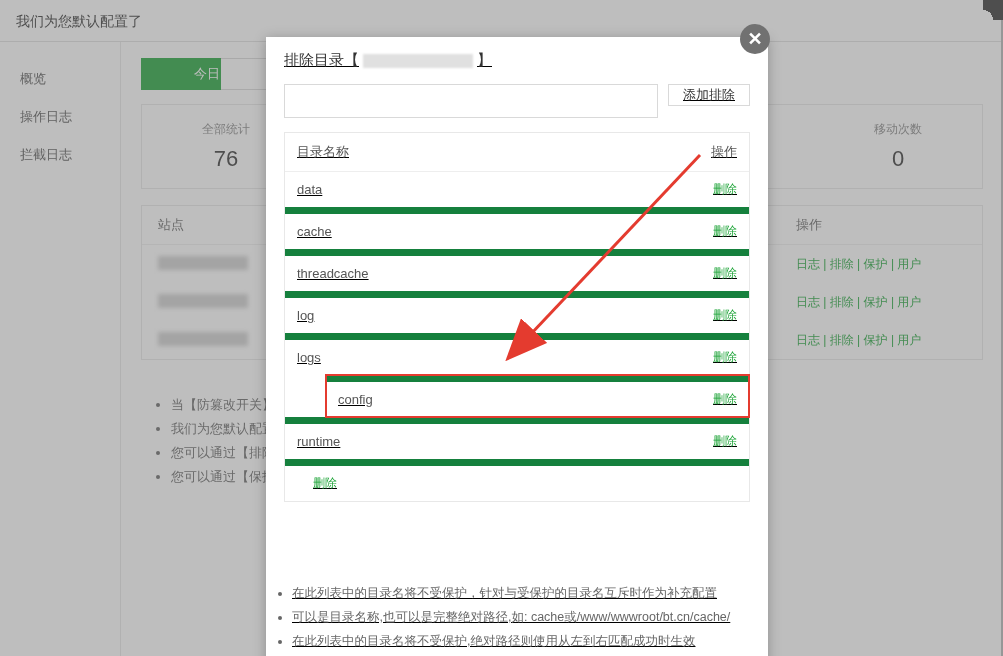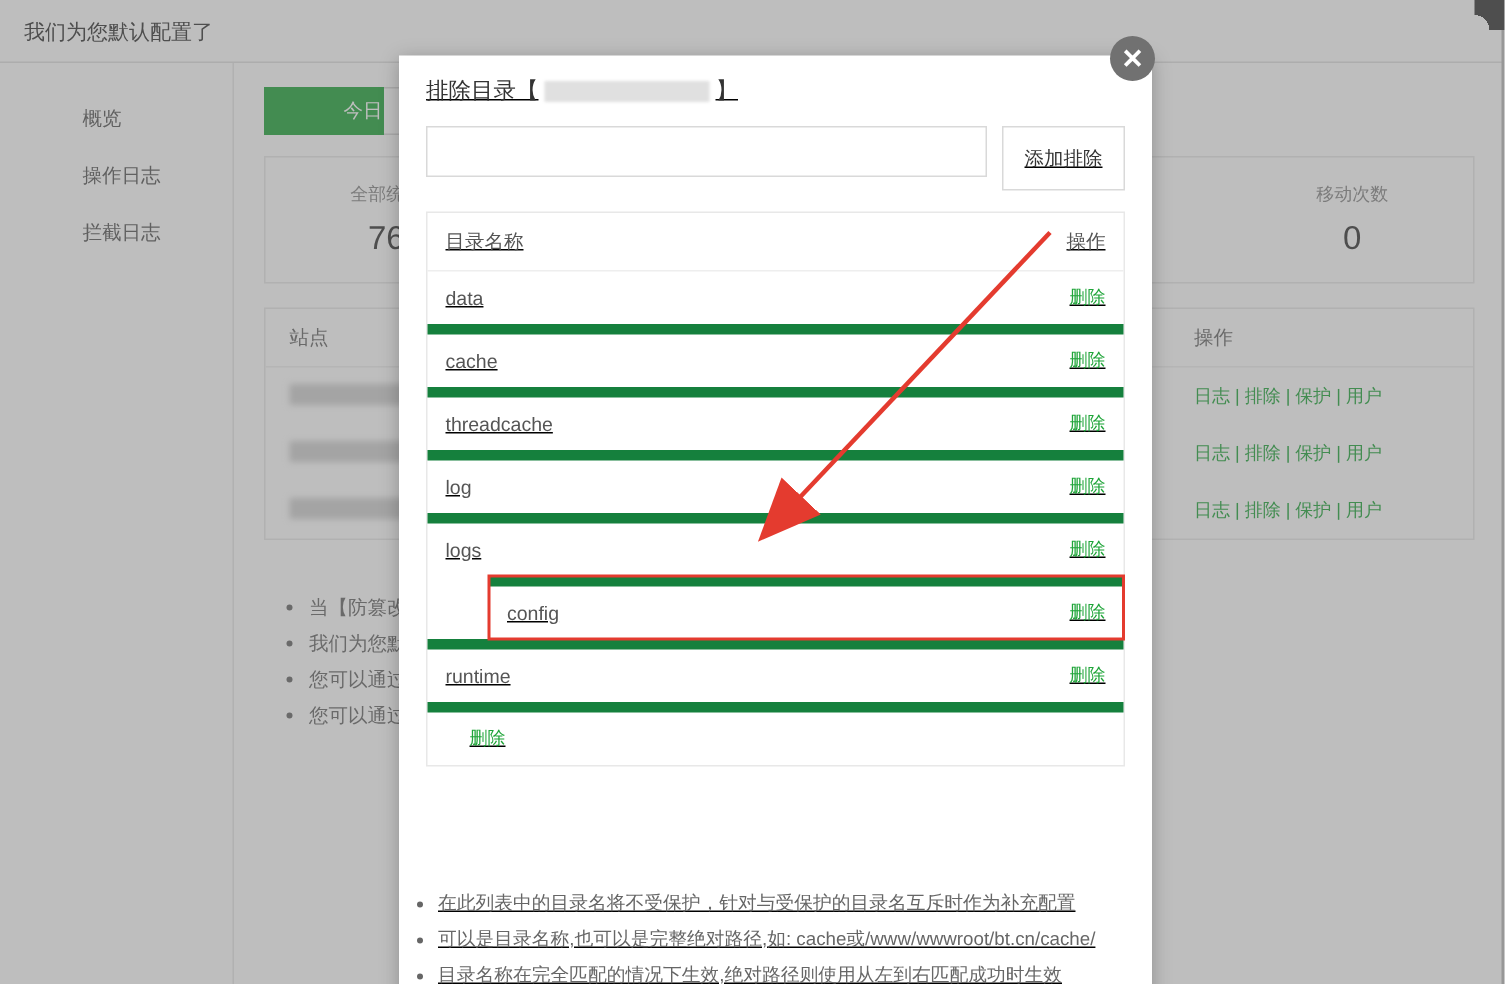--- a/index.html
+++ b/index.html
@@ -1,20 +1,20 @@
 <!DOCTYPE html>
 <html><head>
 <meta charset="utf-8">
 <style>
 * { margin: 0; padding: 0; box-sizing: border-box; font-family: "Microsoft YaHei", "PingFang SC", sans-serif; }
 body { width: 1003px; height: 656px; background: #fff; position: relative; overflow: hidden; }
 
 
 .page-header { height: 42px; border-bottom: 1px solid #e0e0e0; padding: 0 16px; line-height: 42px; font-size: 14px; color: #333; }
-.layout { display: flex; height: calc(100% - 42px); padding-left: 35px; }
+.layout { display: flex; height: calc(100% - 42px); }
 .sidebar { width: 120px; padding-top: 18px; }
 .sidebar-item { padding: 10px 20px; font-size: 13px; color: #555; cursor: pointer; }
 .content { flex: 1; border-left: 1px solid #e8e8e8; padding: 16px 20px 0 20px; position: relative; }
 
 .tabs { display: flex; }
 .tab { width: 80px; height: 32px; line-height: 32px; text-align: right; font-size: 13px; border: 1px solid #d9d9d9; cursor: pointer; font-family: Liberation Mono, monospace; }
 .tab.active { background: #20a53a; color: #fff; border-color: #20a53a; }
 .tab + .tab { border-left: none; }
 
 .stats-box { border: 1px solid #e8e8e8; margin-top: 14px; display: flex; }
@@ -42,21 +42,21 @@
 
 .modal { position: absolute; left: 266px; top: 37px; width: 502px; background: #fff; box-shadow: 0 2px 12px rgba(0,0,0,0.25); text-decoration: underline; }
 .modal-title { padding: 14px 18px; font-size: 15px; color: #333; display: flex; align-items: center; }
 .censor { display: inline-block; width: 110px; height: 14px; background: #e0e0e0; margin: 0 4px; filter: blur(1px); }
 
 .close-btn { position: absolute; left: 740px; top: 24px; width: 30px; height: 30px; border-radius: 50%; background: #717171; color: #fff; display: flex; align-items: center; justify-content: center; cursor: pointer; font-size: 18px; font-weight: bold; }
 
 .modal-body { padding: 0 18px 18px; }
 .input-row { display: flex; gap: 10px; margin-bottom: 14px; }
 .text-input { flex: 1; height: 34px; border: 1px solid #d9d9d9; padding: 0 10px; font-size: 13px; }
-.add-btn { height: 43px; padding: 0 14px; border: 1px solid #d9d9d9; background: #fff; font-size: 13px; cursor: pointer; color: #333; }
+.add-btn { height: 22px; padding: 0 14px; border: 1px solid #d9d9d9; background: #fff; font-size: 13px; cursor: pointer; color: #333; }
 
 .exc-table { border: 1px solid #e8e8e8; }
 .exc-head { display: flex; padding: 10px 12px; font-size: 13px; color: #555; border-bottom: 1px solid #eee; }
 .exc-col-name { flex: 1; }
 .exc-col-op { width: 40px; text-align: right; }
 .exc-row { display: flex; padding: 9px 12px; font-size: 13px; color: #555; border-top: 7px solid #15803d; align-items: center; }
 .exc-row:first-of-type { border-top: none; }
 .exc-row .del { color: #20a53a; cursor: pointer; font-size: 12px; }
 .exc-row.highlight { outline: 2px solid #e43b2f; outline-offset: -1px; margin-left: 41px; }
 
@@ -185,21 +185,21 @@
             <div class="exc-col-op"><span class="del">删除</span></div>
           </div>
           <div class="exc-row">
             <div class="exc-col-op"><span class="del">删除</span></div>
           </div>
         </div>
     </div>
     <ul class="modal-notes">
       <li>在此列表中的目录名将不受保护，针对与受保护的目录名互斥时作为补充配置</li>
       <li>可以是目录名称,也可以是完整绝对路径,如: cache或/www/wwwroot/bt.cn/cache/</li>
-      <li>目录名称在完全匹配的情况下生效,绝对路径则使用从左到右匹配成功时生效</li>
+      <li>在此列表中的目录名将不受保护,绝对路径则使用从左到右匹配成功时生效</li>
     </ul>
   </div>
 </div>
 
 <div class="close-btn">✕</div>
 
 <svg class="arrow-layer" width="1003" height="656">
   <defs>
     <marker id="ah" markerWidth="14" markerHeight="12" refX="2" refY="6" orient="auto">
       <path d="M0,0 L14,6 L0,12 Z" fill="#e43b2f"></path>

